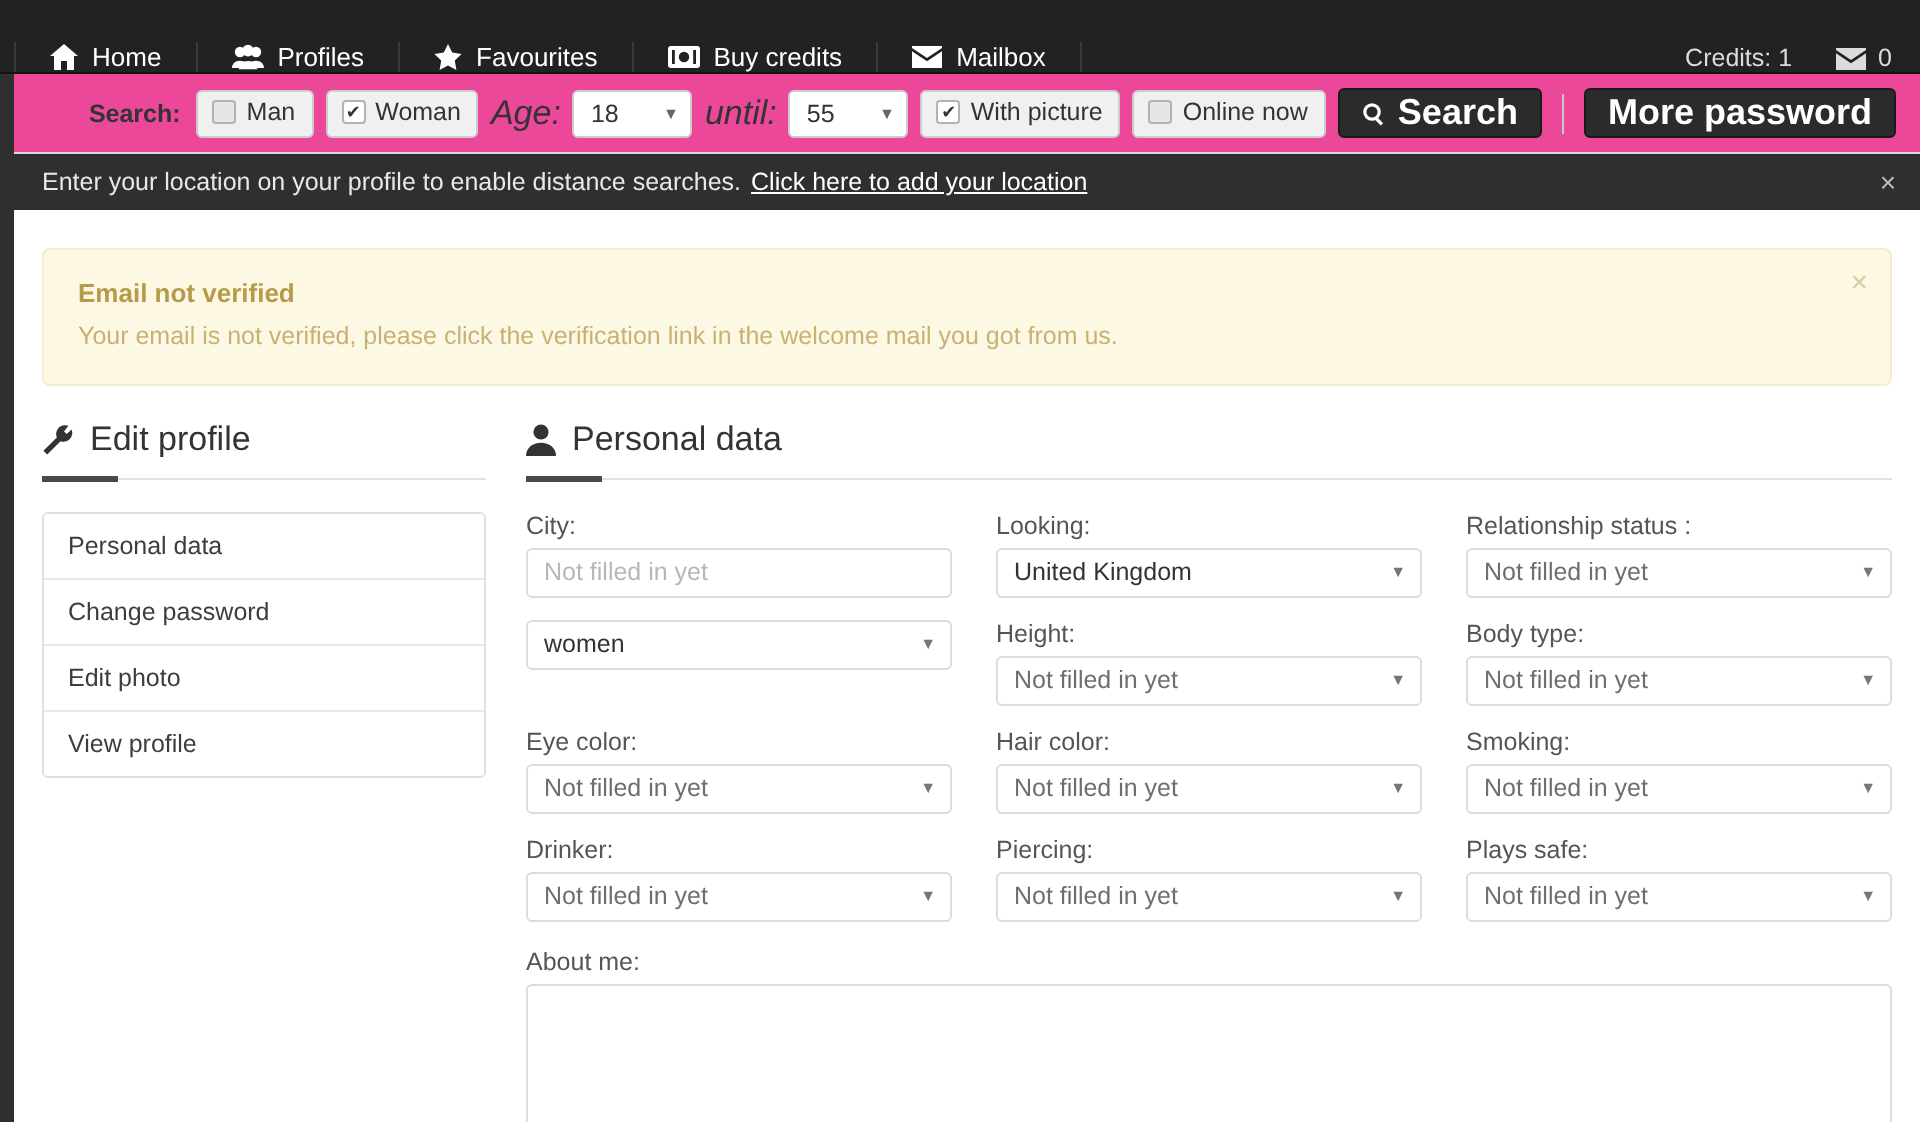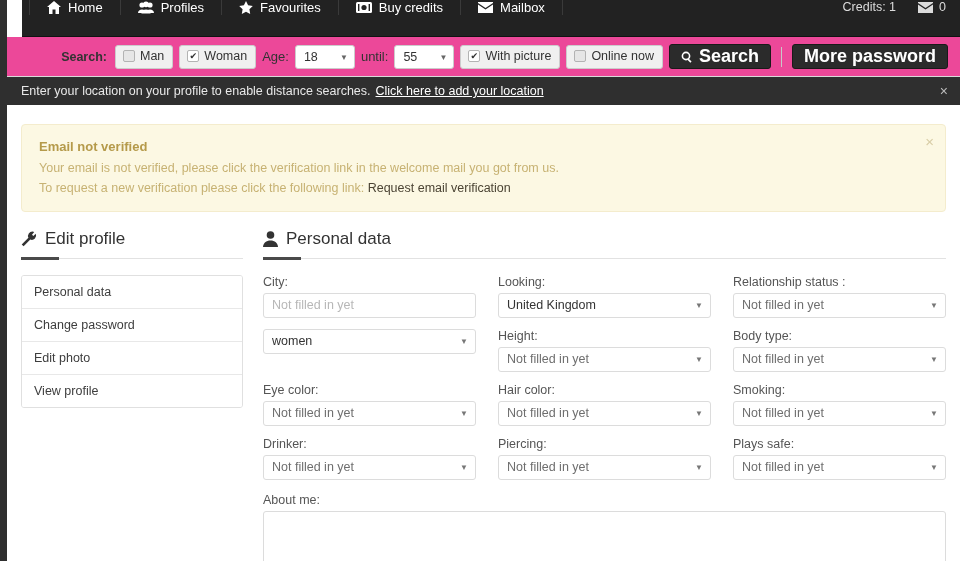--- a/index.html
+++ b/index.html
@@ -32,23 +32,22 @@
     z-index: 5;
   }
 
   
   .navbar {
     position: relative;
     height: 37px;
     background: #222222;
     border-bottom: 1px solid #121212;
     display: flex;
-    align-items: flex-start;
+    align-items: flex-end;
     z-index: 6;
-    margin-left: 22px;
   }
   .nav-left {
     display: flex;
     align-items: stretch;
     margin-left: 7px;
   }
   .nav-item {
     display: flex;
     align-items: center;
     gap: 7px;
@@ -99,21 +98,21 @@
     padding-right: 12px;
     gap: 6px;
     z-index: 4;
   }
   .sb-label {
     font-size: 12.5px;
     font-weight: bold;
     color: #333;
     margin-right: 2px;
   }
-  .sb-text { font-size: 13px; color: #333; }
+  .sb-text { font-size: 17px; color: #333; font-style: italic; }
 
   .chk-btn {
     display: inline-flex;
     align-items: center;
     gap: 5px;
     background: #f0f0f0;
     border: 1px solid #cccccc;
     border-radius: 3px;
     padding: 3px 8px 4px 7px;
     font-size: 12.5px;
@@ -489,24 +488,20 @@
     <span>Enter your location on your profile to enable distance searches.</span>
     <a>Click here to add your location</a>
     <span class="close-x">×</span>
   </div>
 
   <div class="content">
 
     <div class="alert">
       <div class="alert-title">Email not verified</div>
       <div class="alert-line">Your email is not verified, please click the verification link in the welcome mail you got from us.</div>
-      <div class="alert-line">
-        <span>To request a new verification please click the following link:</span>
-        <span class="strong-link">Request email verification</span>
-      </div>
       <span class="close-x">×</span>
     </div>
 
     <div class="cols">
 
       <div class="col-left">
         <div class="section-head">
           <span>
             <svg width="16" height="16" viewBox="0 0 16 16">
                 <path d="M11.4.6a4.4 4.4 0 0 0-4 6.1L.7 13.4l1.9 1.9 6.7-6.7a4.4 4.4 0 0 0 5.5-5.8L12.3 5 11 3.7 13.2.9a4.4 4.4 0 0 0-1.8-.3z"></path>

